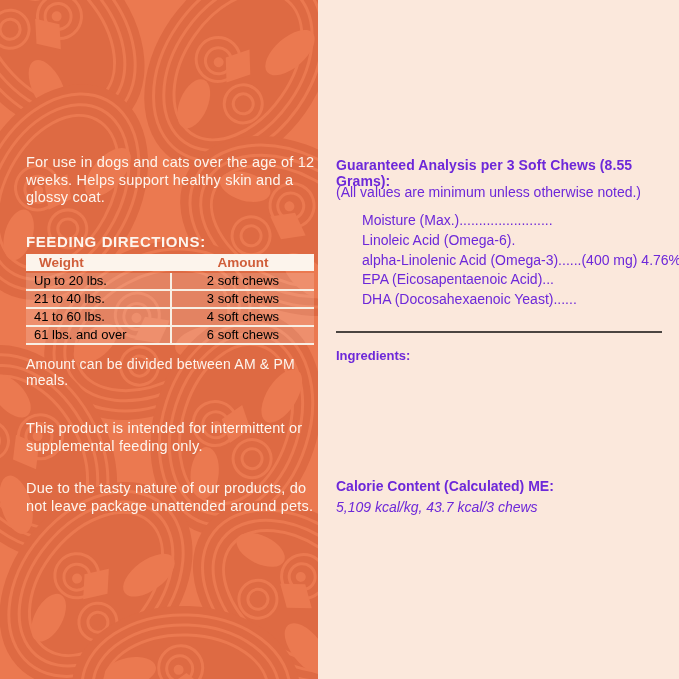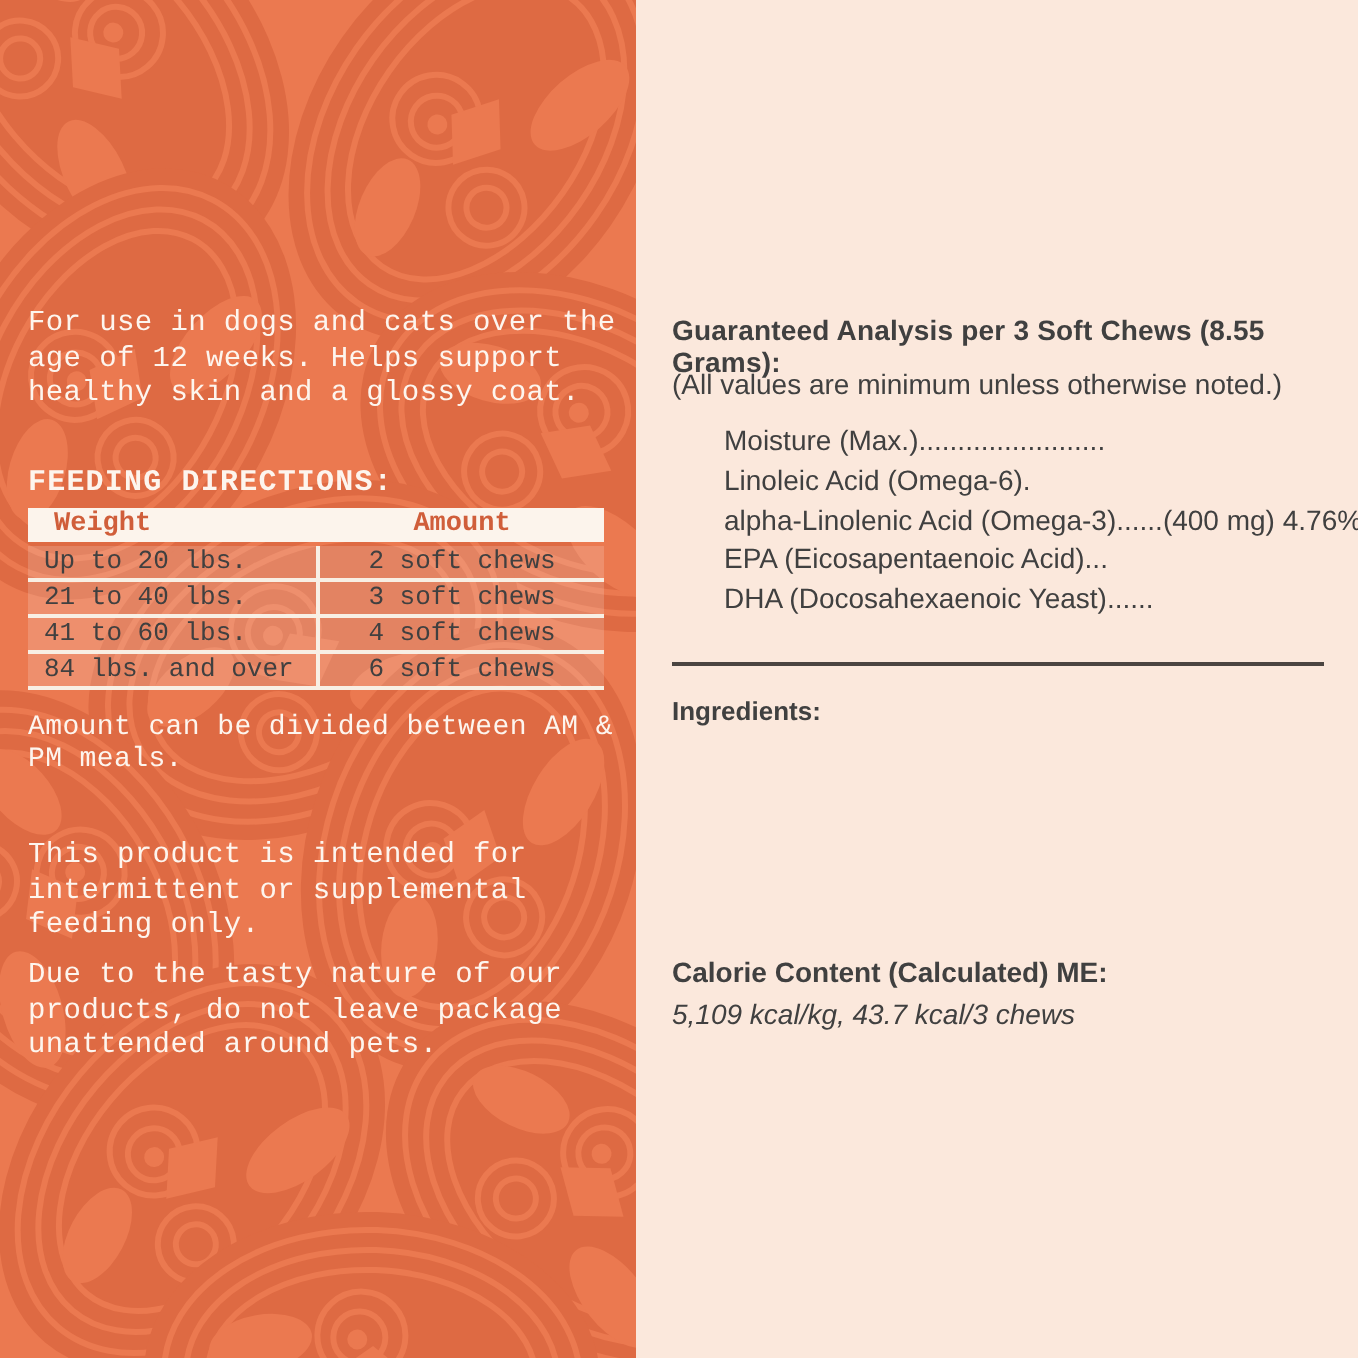--- a/index.html
+++ b/index.html
@@ -15,21 +15,21 @@
 
   
   .left-panel {
     position: absolute;
     left: 0; top: 0;
     width: 318px; height: 679px;
     background: #EB7950;
     overflow: hidden;
   }
   .pattern-svg { position: absolute; left: 0; top: 0; }
-  .left-content { position: absolute; left: 0; top: 0; width: 100%; height: 100%; color: #FDF5EE; font-family: Liberation Mono, monospace; }
+  .left-content { position: absolute; left: 12px; top: 0; width: 100%; height: 100%; color: #FDF5EE; }
 
   .intro {
     position: absolute; left: 14px; top: 154px; width: 302px;
     font-size: 14.5px; line-height: 17.6px; letter-spacing: 0.2px;
   }
   .feeding-title {
     position: absolute; left: 14px; top: 233px;
     font-size: 15px; font-weight: bold; letter-spacing: 0.6px;
   }
   .feeding-table { position: absolute; left: 14px; top: 254px; width: 288px; }
@@ -37,34 +37,34 @@
     display: flex; height: 17px; background: #FCF4EC;
     color: #D05E3A; font-weight: bold; font-size: 13.5px; line-height: 17px;
     margin-bottom: 2px;
   }
   .ft-header .colw { width: 146px; padding-left: 13px; }
   .ft-header .cola { flex: 1; text-align: center; }
   .ft-row {
     display: flex; height: 18px;
     background: rgba(255,255,255,0.17);
     border-bottom: 2.5px solid #F8EFE4;
-    font-size: 13px; line-height: 15.5px; color: #404040;
+    font-size: 13px; line-height: 15.5px; color: #000000;
   }
   .ft-row .colw { width: 146px; padding-left: 8px; border-right: 2.5px solid #F8EFE4; }
   .ft-row .cola { flex: 1; text-align: center; }
   .feeding-note { position: absolute; left: 14px; top: 356px; width: 302px; font-size: 14px; letter-spacing: 0.2px; }
   .disclaimer-1 { position: absolute; left: 14px; top: 420px; width: 302px; font-size: 14.5px; line-height: 17.6px; letter-spacing: 0.2px; }
   .disclaimer-2 { position: absolute; left: 14px; top: 480px; width: 304px; font-size: 14.5px; line-height: 17.6px; letter-spacing: 0.2px; }
 
   
   .right-panel {
     position: absolute; left: 318px; top: 0;
     width: 361px; height: 679px;
     background: #FBE8DC;
-    color: #404040;
+    color: #6d28d9;
   }
   .ga-title { position: absolute; left: 18px; top: 157px; font-size: 14px; font-weight: bold; letter-spacing: 0.1px; }
   .ga-note  { position: absolute; left: 18px; top: 184px; font-size: 14px; }
   .ga-lines { position: absolute; left: 18px; top: 211px; font-size: 14px; line-height: 19.8px; }
   .ga-lines div { white-space: nowrap; margin-left: 26px; }
   .section-divider { position: absolute; left: 18px; top: 331px; width: 326px; height: 1.5px; background: #4B4541; }
   .ing-title { position: absolute; left: 18px; top: 348px; font-size: 13px; font-weight: bold; }
   .ing-text  { position: absolute; left: 18px; top: 379px; width: 336px; font-size: 13.8px; line-height: 17.4px; }
   .cal-title { position: absolute; left: 18px; top: 478px; font-size: 14px; font-weight: bold; }
   .cal-text  { position: absolute; left: 18px; top: 499px; font-size: 14px; font-style: italic; }
@@ -120,21 +120,21 @@
         </div>
         <div class="ft-row">
           <div class="colw">21 to 40 lbs.</div>
           <div class="cola">3 soft chews</div>
         </div>
         <div class="ft-row">
           <div class="colw">41 to 60 lbs.</div>
           <div class="cola">4 soft chews</div>
         </div>
         <div class="ft-row">
-          <div class="colw">84 lbs. and over</div>
+          <div class="colw">61 lbs. and over</div>
           <div class="cola">6 soft chews</div>
         </div>
       </div>
 
       <p class="feeding-note">Amount can be divided between AM &amp; PM meals.</p>
 
       <p class="disclaimer-1">This product is intended for intermittent or supplemental feeding only.</p>
 
       <p class="disclaimer-2">Due to the tasty nature of our products, do not leave package unattended around pets.</p>
     </div>

